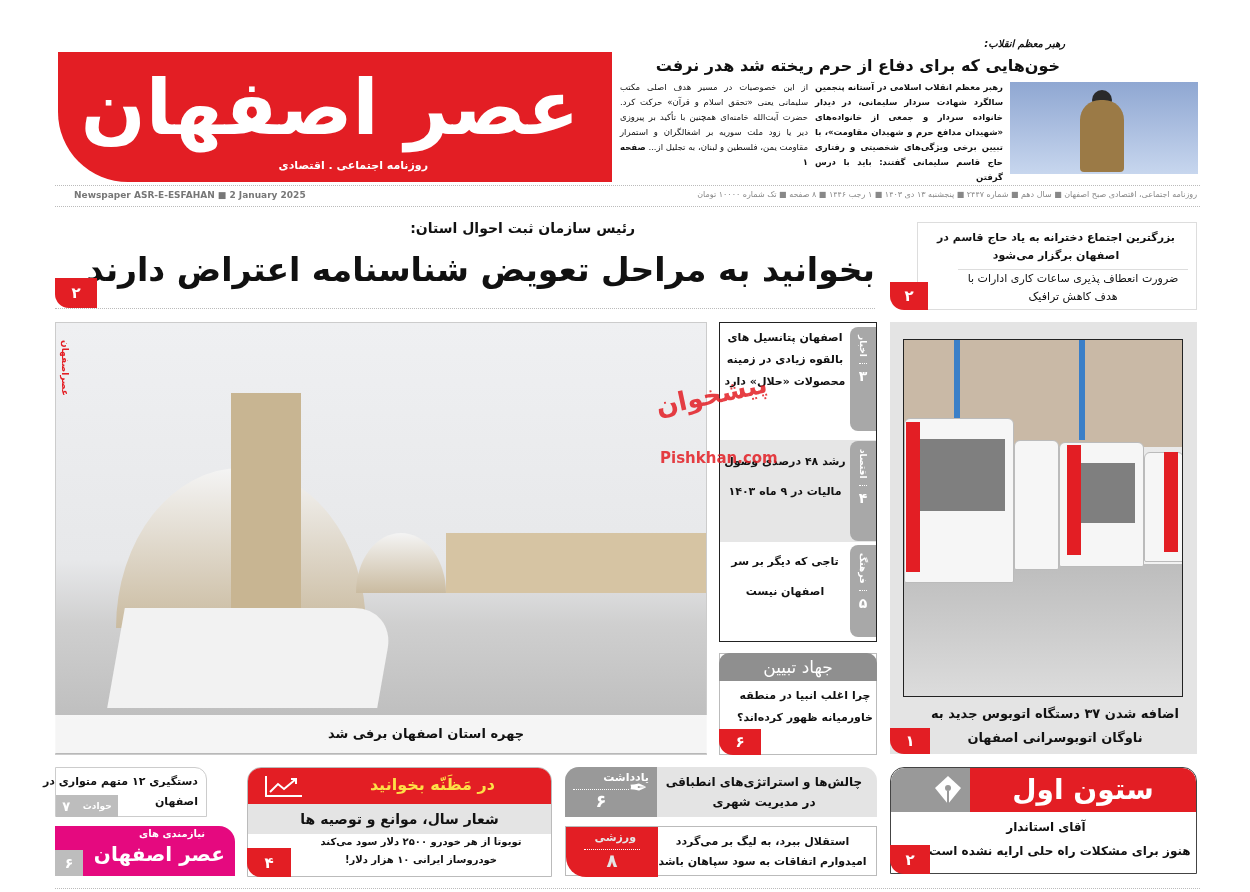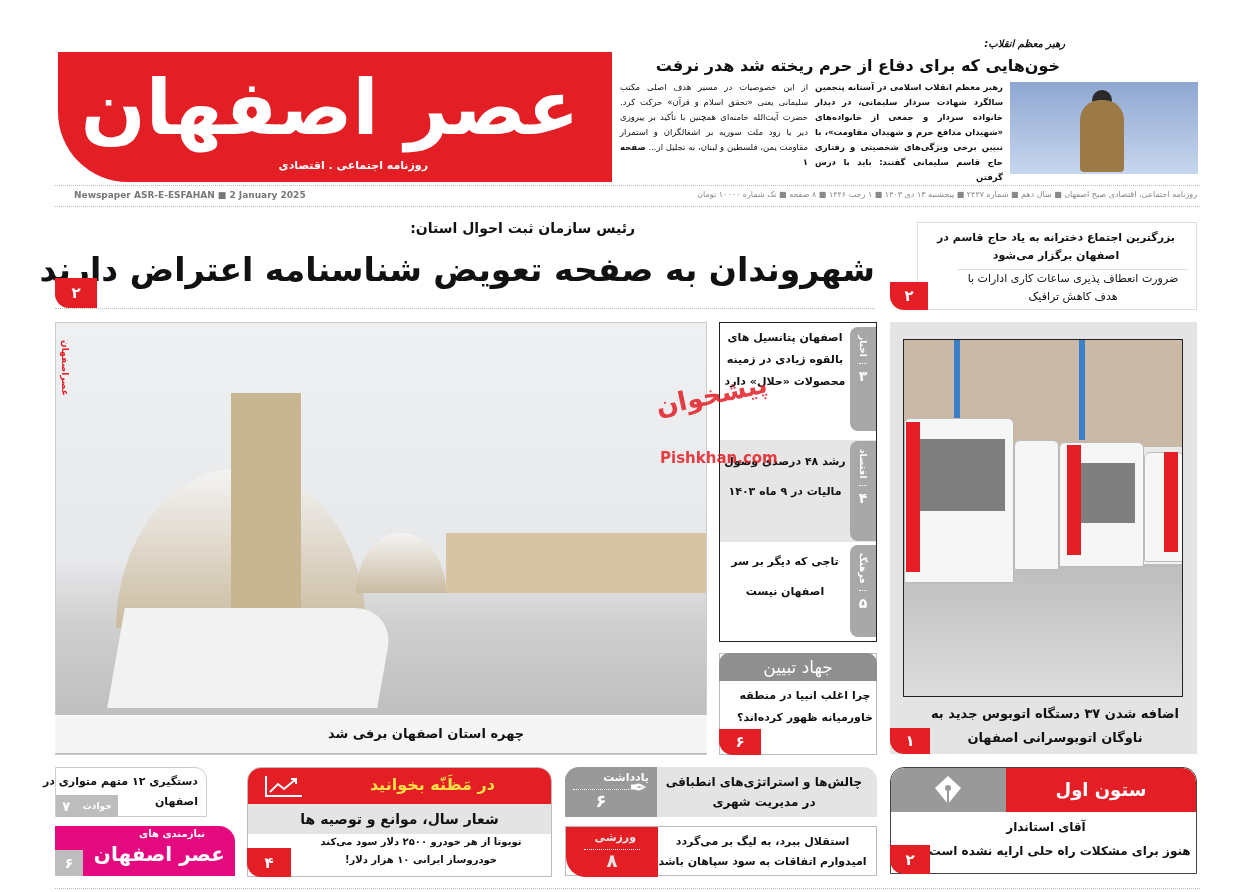--- a/index.html
+++ b/index.html
@@ -97,21 +97,21 @@
     position: absolute; left: 13px; top: 17px; width: 280px; height: 358px; border: 1px solid #222;
     background: linear-gradient(#c9b9a6 0%, #c9b9a6 30%, #e9e9e9 30%, #f2f2f2 63%, #bdbdbd 63%, #dcdcdc 100%);
     overflow: hidden;
   }
   .bus { position: absolute; background: #f6f6f6; border: 1px solid #bbb; border-radius: 6px 6px 2px 2px; }
   .bus .win { position: absolute; left: 8px; right: 8px; top: 20px; height: 72px; background: #7f7f7f; }
   .ribbon { position: absolute; width: 14px; background: #e31e24; }
   #bus-caption { position: absolute; left: 30px; top: 380px; width: 270px; font-size: 13px; font-weight: bold; text-align: center; line-height: 24px; }
   #bus-badge { left: 890px; top: 728px; width: 40px; height: 26px; }
   #sotoon-box { left: 890px; top: 767px; width: 307px; height: 107px; border: 1px solid #444; border-radius: 14px 14px 0 0; overflow: hidden; }
-  #sotoon-head { position: absolute; right: 0; top: 0; width: 190px; height: 44px; background: #e31e24; color: #fff; font-size: 18px; font-weight: bold; text-align: center; line-height: 44px; border-radius: 0 14px 0 0; }
+  #sotoon-head { position: absolute; right: 0; top: 0; width: 226px; height: 44px; background: #e31e24; color: #fff; font-size: 28px; font-weight: bold; text-align: center; line-height: 44px; border-radius: 0 14px 0 0; }
   #sotoon-icon-bg { position: absolute; left: 0; top: 0; width: 117px; height: 44px; background: #999; border-radius: 14px 0 0 0; }
   #pen-icon { position: absolute; left: 42px; top: 6px; width: 30px; height: 32px; }
   #sotoon-l1 { position: absolute; right: 10px; top: 52px; width: 280px; text-align: center; font-size: 12px; font-weight: bold; }
   #sotoon-l2 { position: absolute; right: 4px; top: 76px; width: 270px; text-align: center; font-size: 12px; font-weight: bold; }
   #sotoon-badge { left: 890px; top: 845px; width: 40px; height: 29px; }
 
   #yad-box { left: 565px; top: 767px; width: 312px; height: 50px; background: #e4e4e4; border-radius: 14px 14px 0 0; }
   #yad-tab { position: absolute; left: 0; top: 0; width: 92px; height: 50px; background: #999; color: #fff; border-radius: 14px 0 0 0; }
   #yad-title { position: absolute; right: 8px; top: 5px; width: 210px; text-align: center; font-size: 12px; font-weight: bold; line-height: 20px; }
   #varz-box { left: 565px; top: 826px; width: 312px; height: 50px; border: 1px solid #bbb; }
@@ -154,21 +154,21 @@
 <div class="abs" id="masthead">
   <div id="mast-title" class="rtl">عصر اصفهان</div>
   <div id="mast-sub" class="rtl">روزنامه اجتماعی . اقتصادی</div>
 </div>
 <div class="abs" id="en-date">Newspaper ASR-E-ESFAHAN ■ 2 January 2025</div>
 <div class="abs rtl" id="fa-date">روزنامه اجتماعی، اقتصادی صبح اصفهان ■ سال دهم ■ شماره ۲۴۴۷ ■ پنجشنبه ۱۳ دی ۱۴۰۳ ■ ۱ رجب ۱۴۴۶ ■ ۸ صفحه ■ تک شماره ۱۰۰۰۰ تومان</div>
 <div class="abs rule" style="left:55px; top:185px; width:1145px;"></div>
 <div class="abs rule" style="left:55px; top:206px; width:1145px;"></div>
 
 <div class="abs rtl" id="main-kicker">رئیس سازمان ثبت احوال استان:</div>
-<div class="abs rtl" id="main-title">شهروندان به صفحه تعویض شناسنامه اعتراض دارند</div>
+<div class="abs rtl" id="main-title">بخوانید به مراحل تعویض شناسنامه اعتراض دارند</div>
 <div class="abs badge" id="main-badge">۲</div>
 <div class="abs rule" style="left:55px; top:308px; width:820px;"></div>
 
 <div class="abs" id="rt-box">
   <div class="abs rtl" id="rt-l2">ضرورت انعطاف پذیری ساعات کاری ادارات با هدف کاهش ترافیک</div>
   <div class="abs rtl" id="rt-l1">بزرگترین اجتماع دخترانه به یاد حاج قاسم در اصفهان برگزار می‌شود</div>
 </div>
 <div class="abs badge" id="rt-badge">۲</div>
 
 <div class="abs" id="main-photo">

